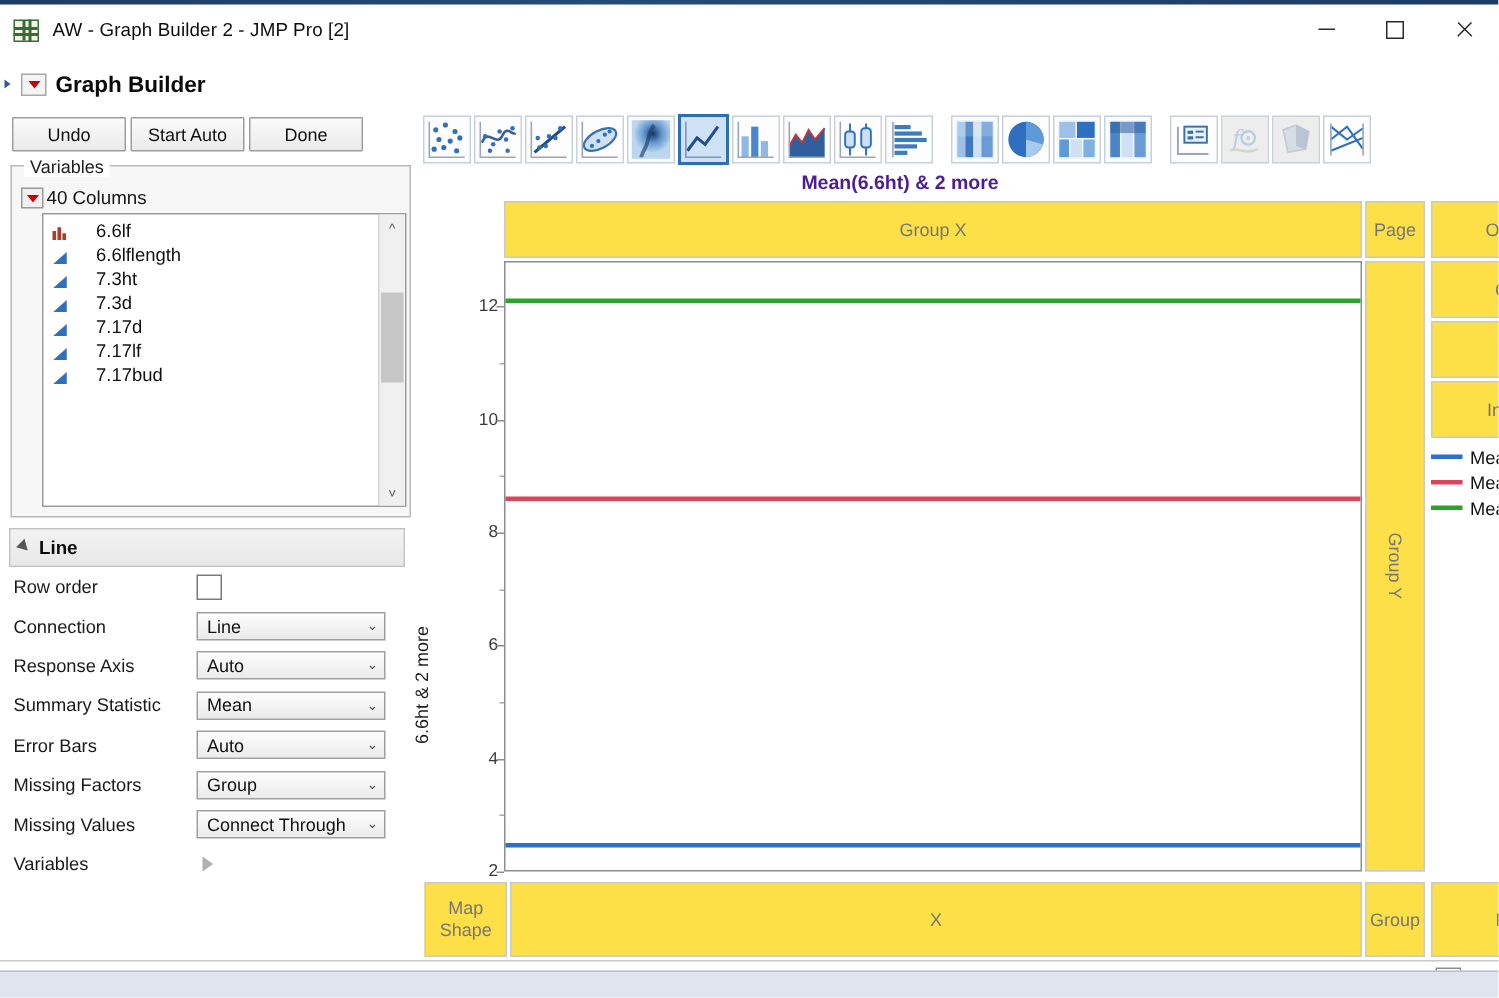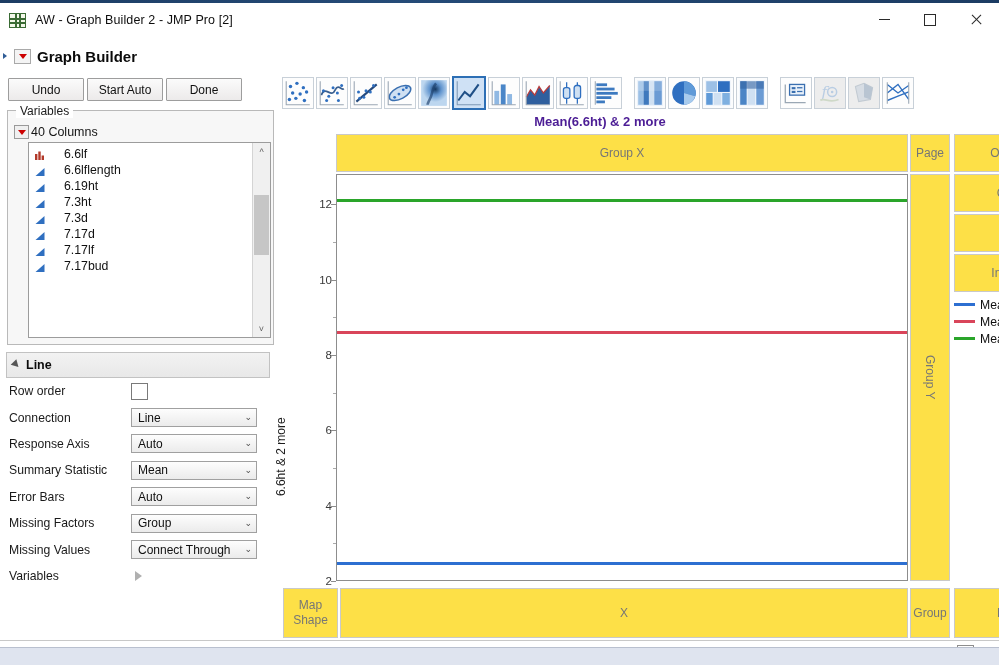--- a/index.html
+++ b/index.html
@@ -402,26 +402,20 @@
         <div class="vrow">
           <span class="vi"><svg viewBox="0 0 12 11">
               <path d="M1.5 10 L10.5 10 L10.5 2 Z" fill="#2f6fc0"></path>
             </svg></span>
           <span class="vname">6.6lflength</span>
         </div>
         <div class="vrow">
           <span class="vi"><svg viewBox="0 0 12 11">
               <path d="M1.5 10 L10.5 10 L10.5 2 Z" fill="#2f6fc0"></path>
             </svg></span>
-          <span class="vname">6.19ht</span>
-        </div>
-        <div class="vrow">
-          <span class="vi"><svg viewBox="0 0 12 11">
-              <path d="M1.5 10 L10.5 10 L10.5 2 Z" fill="#2f6fc0"></path>
-            </svg></span>
           <span class="vname">7.3ht</span>
         </div>
         <div class="vrow">
           <span class="vi"><svg viewBox="0 0 12 11">
               <path d="M1.5 10 L10.5 10 L10.5 2 Z" fill="#2f6fc0"></path>
             </svg></span>
           <span class="vname">7.3d</span>
         </div>
         <div class="vrow">
           <span class="vi"><svg viewBox="0 0 12 11">

